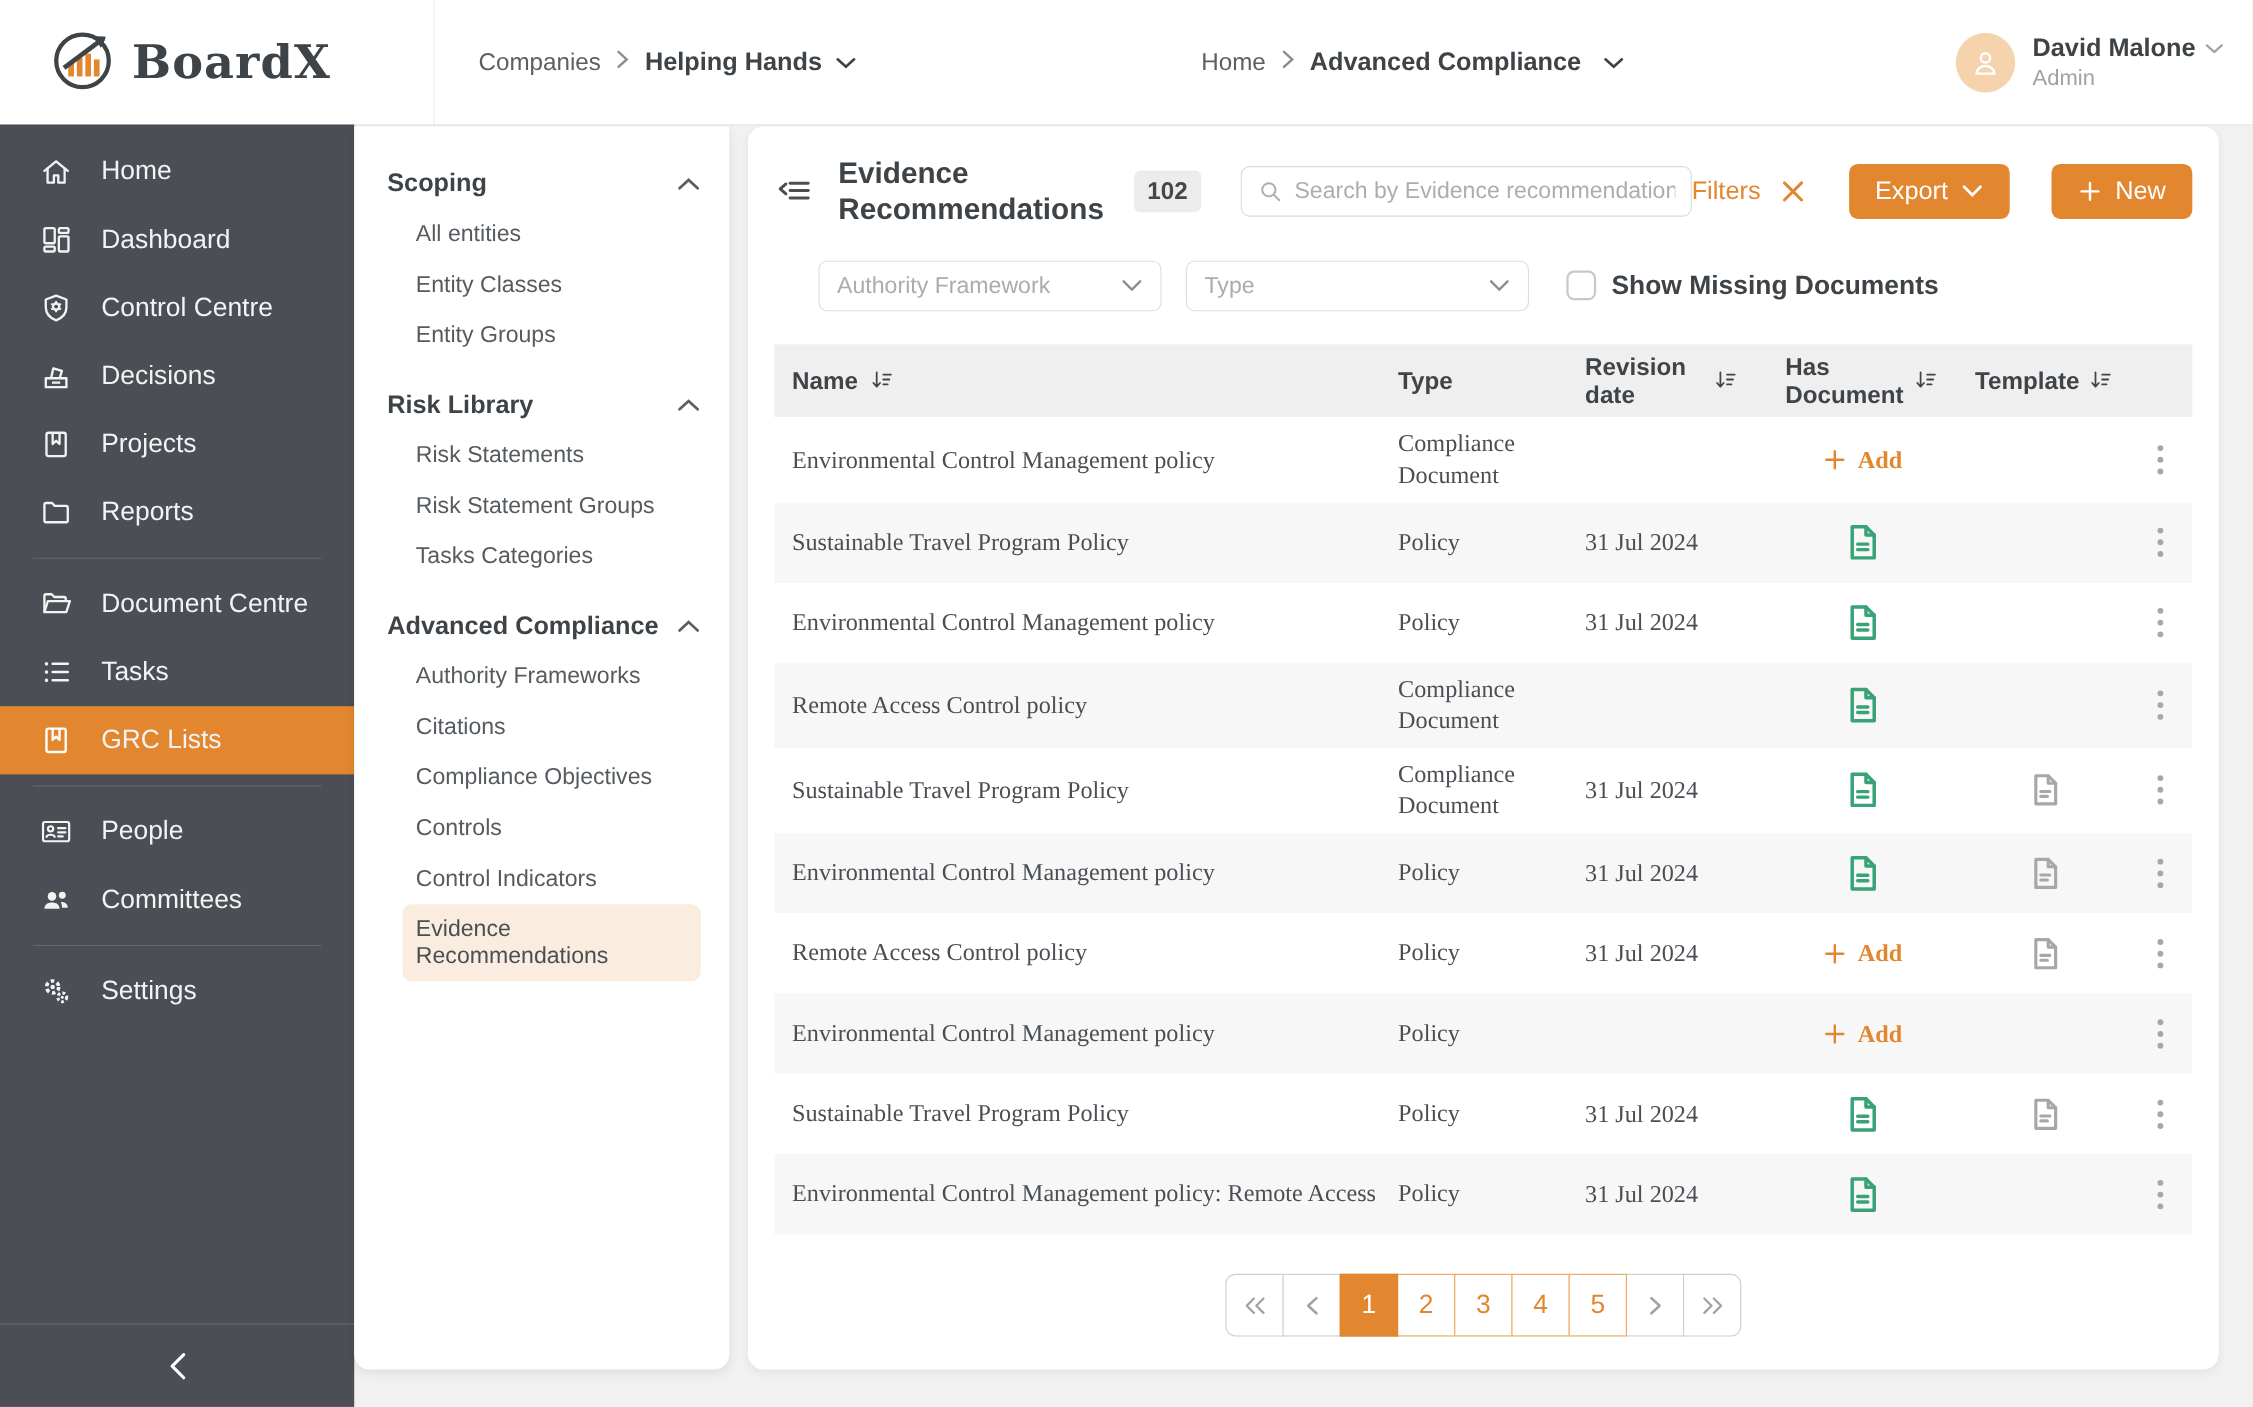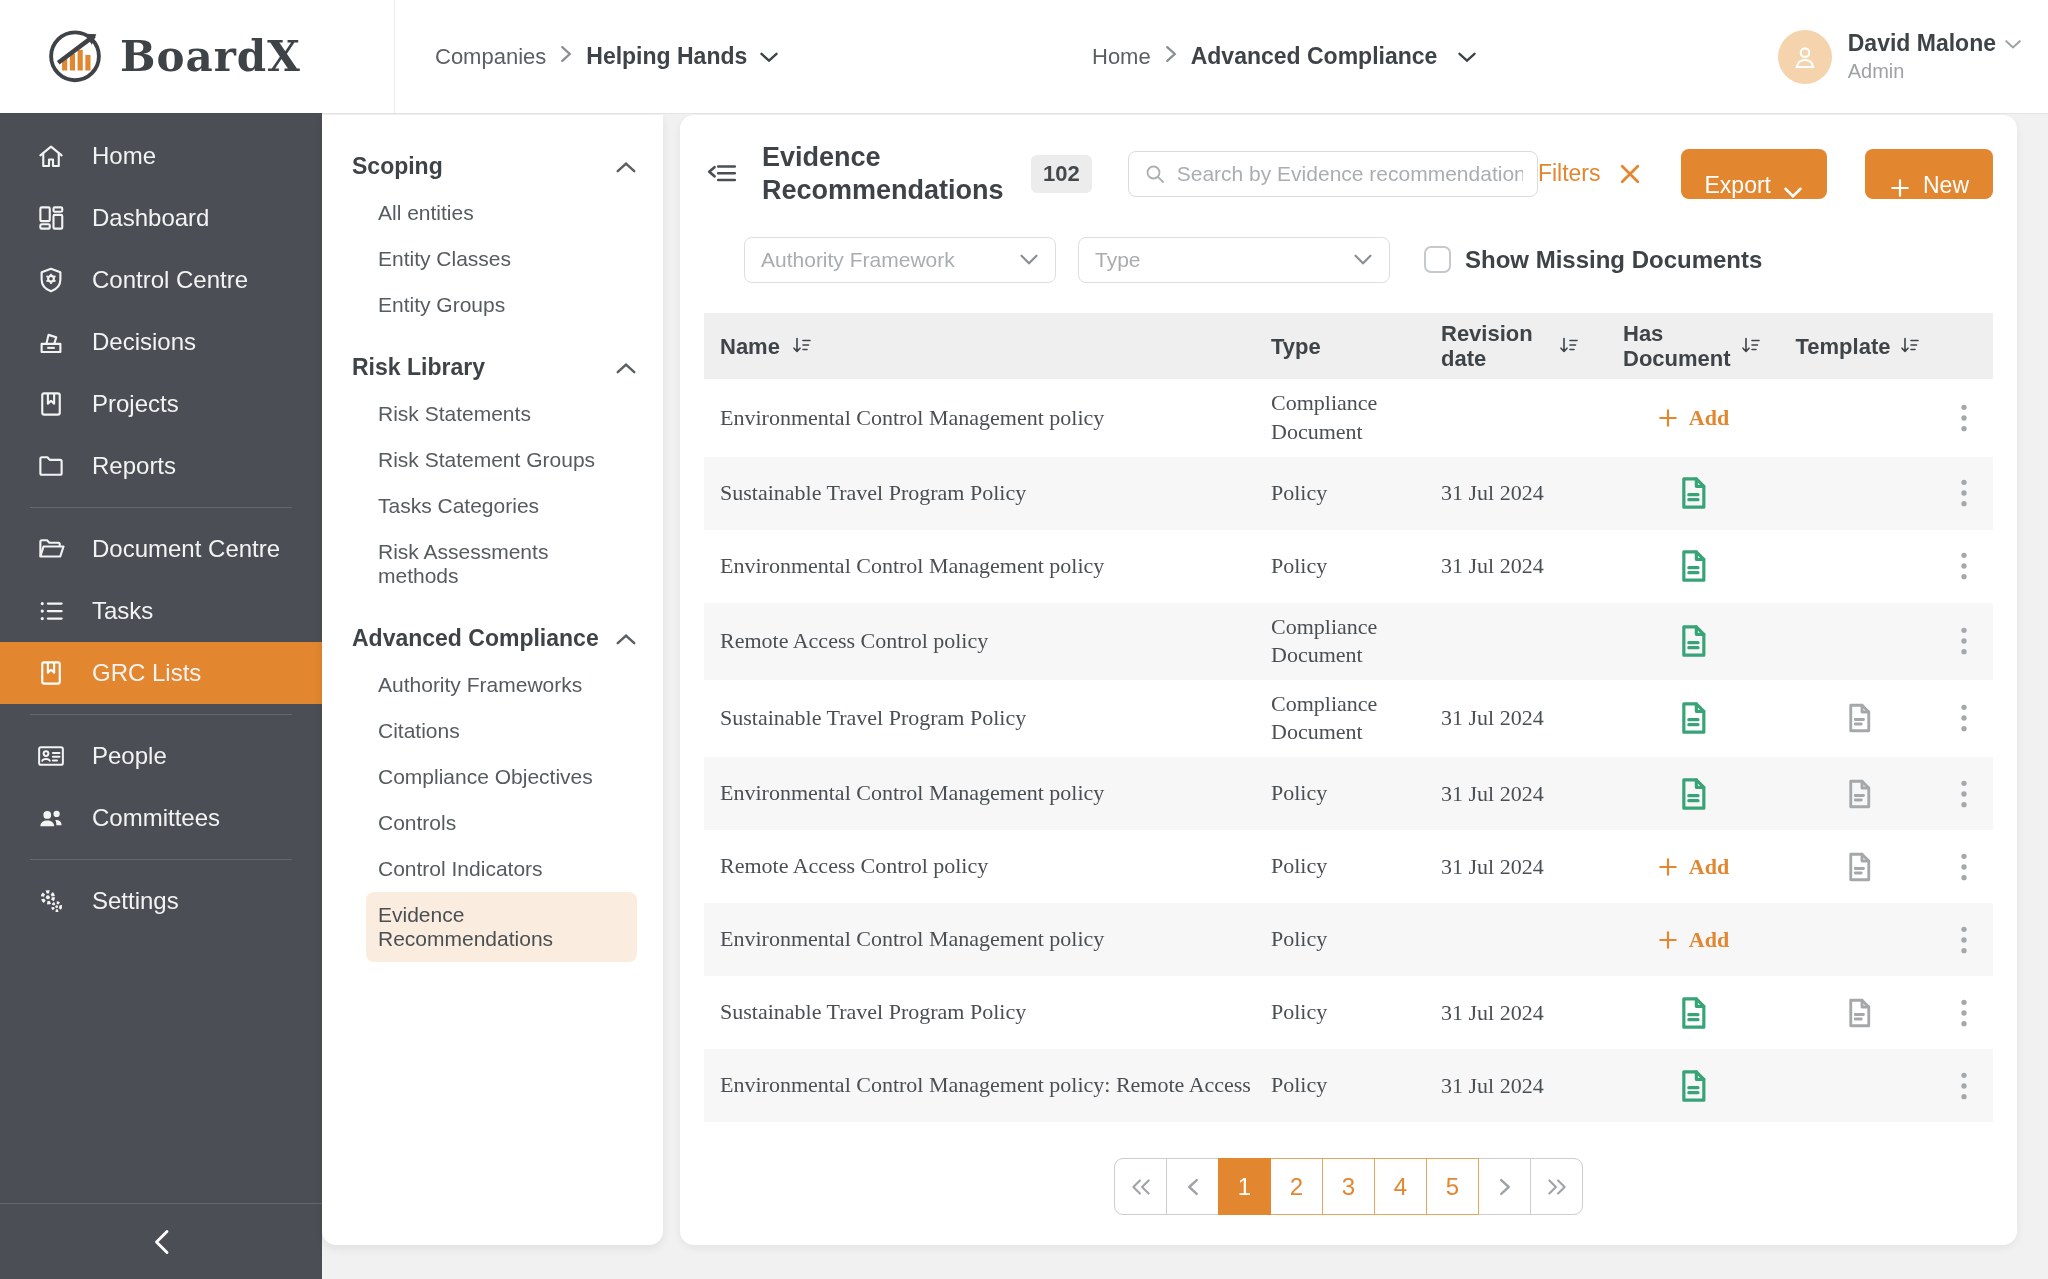--- a/index.html
+++ b/index.html
@@ -59,21 +59,21 @@
   .search-box { margin-left:36px; width:462px; height:46px; border:1px solid #d9dbdd;
     border-radius:8px; display:flex; align-items:center; padding:0 14px; gap:10px; }
   .search-box input { border:none; outline:none; flex:1; font-size:21px; color:#44484c;
     font-family:"Liberation Sans", sans-serif; background:transparent; }
   .search-box input::placeholder { color:#abaeb1; }
   .filters-wrap { margin-left:auto; display:flex; align-items:center; gap:38px; }
   .filters-link { display:flex; align-items:center; gap:16px; color:#e2862f;
     font-size:23px; cursor:pointer; }
   .btn { background:#e2862f; color:#ffffff; border:none; border-radius:8px;
     height:50px; padding:0 24px; font-size:23px; font-family:"Liberation Sans", sans-serif;
-    display:flex; align-items:flex-end; gap:12px; cursor:pointer; }
+    display:flex; align-items:center; gap:12px; cursor:pointer; }
   
   .filter-row { display:flex; align-items:center; margin-top:30px; gap:22px;padding-left:40px; }
   .select { width:312px; height:46px; border:1px solid #dcdee0; border-radius:8px;
     display:flex; align-items:center; justify-content:space-between;
     padding:0 16px; font-size:21px; color:#a9adb0; cursor:pointer; background:#fff; }
   .checkbox-wrap { display:flex; align-items:center; gap:14px; margin-left:12px; cursor:pointer; }
   .checkbox { width:27px; height:27px; border:2px solid #c6c9cb; border-radius:7px; background:#fff; }
   .checkbox-label { font-size:24px; font-weight:700; color:#3e4347; }
   
   .table { margin-top:30px; }
@@ -294,21 +294,20 @@
     <div class="subnav-section">
       <div class="subnav-head">
         <span>Risk Library</span>
         <svg width="22" height="14" viewBox="0 0 16 10">
             <path d="M2 8 8 2.5 14 8" stroke="#5a5f63" stroke-width="1.8" fill="none" stroke-linecap="round"></path>
           </svg>
       </div>
       <div class="subnav-item">Risk Statements</div>
       <div class="subnav-item">Risk Statement Groups</div>
       <div class="subnav-item">Tasks Categories</div>
-      <div class="subnav-item">Risk Assessments methods</div>
     </div>
     <div class="subnav-section">
       <div class="subnav-head">
         <span>Advanced Compliance</span>
         <svg width="22" height="14" viewBox="0 0 16 10">
             <path d="M2 8 8 2.5 14 8" stroke="#5a5f63" stroke-width="1.8" fill="none" stroke-linecap="round"></path>
           </svg>
       </div>
       <div class="subnav-item">Authority Frameworks</div>
       <div class="subnav-item">Citations</div>

